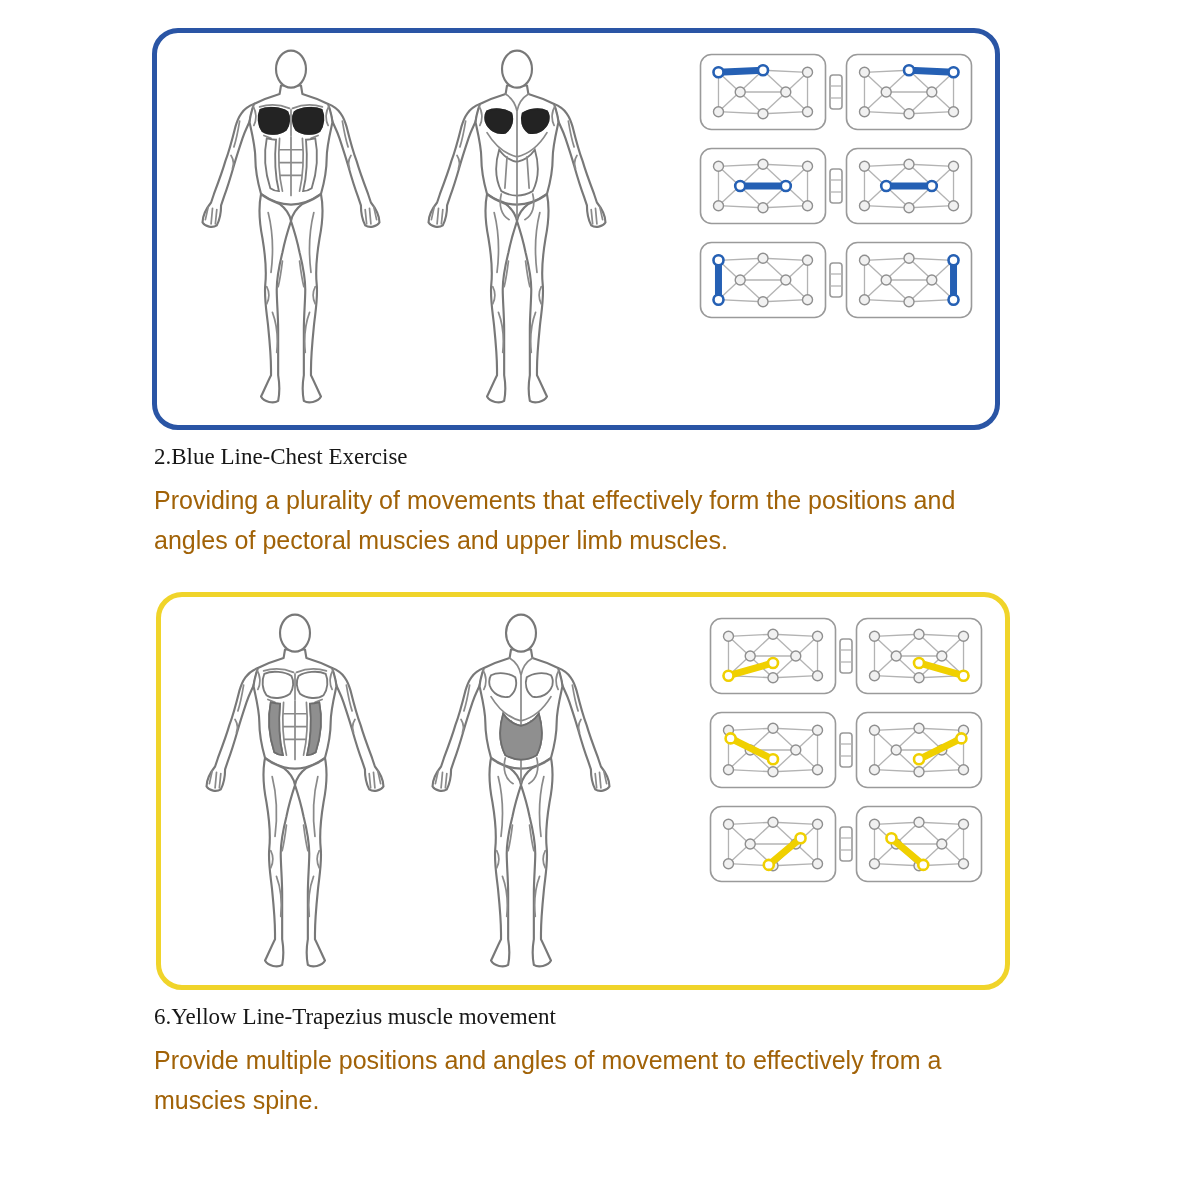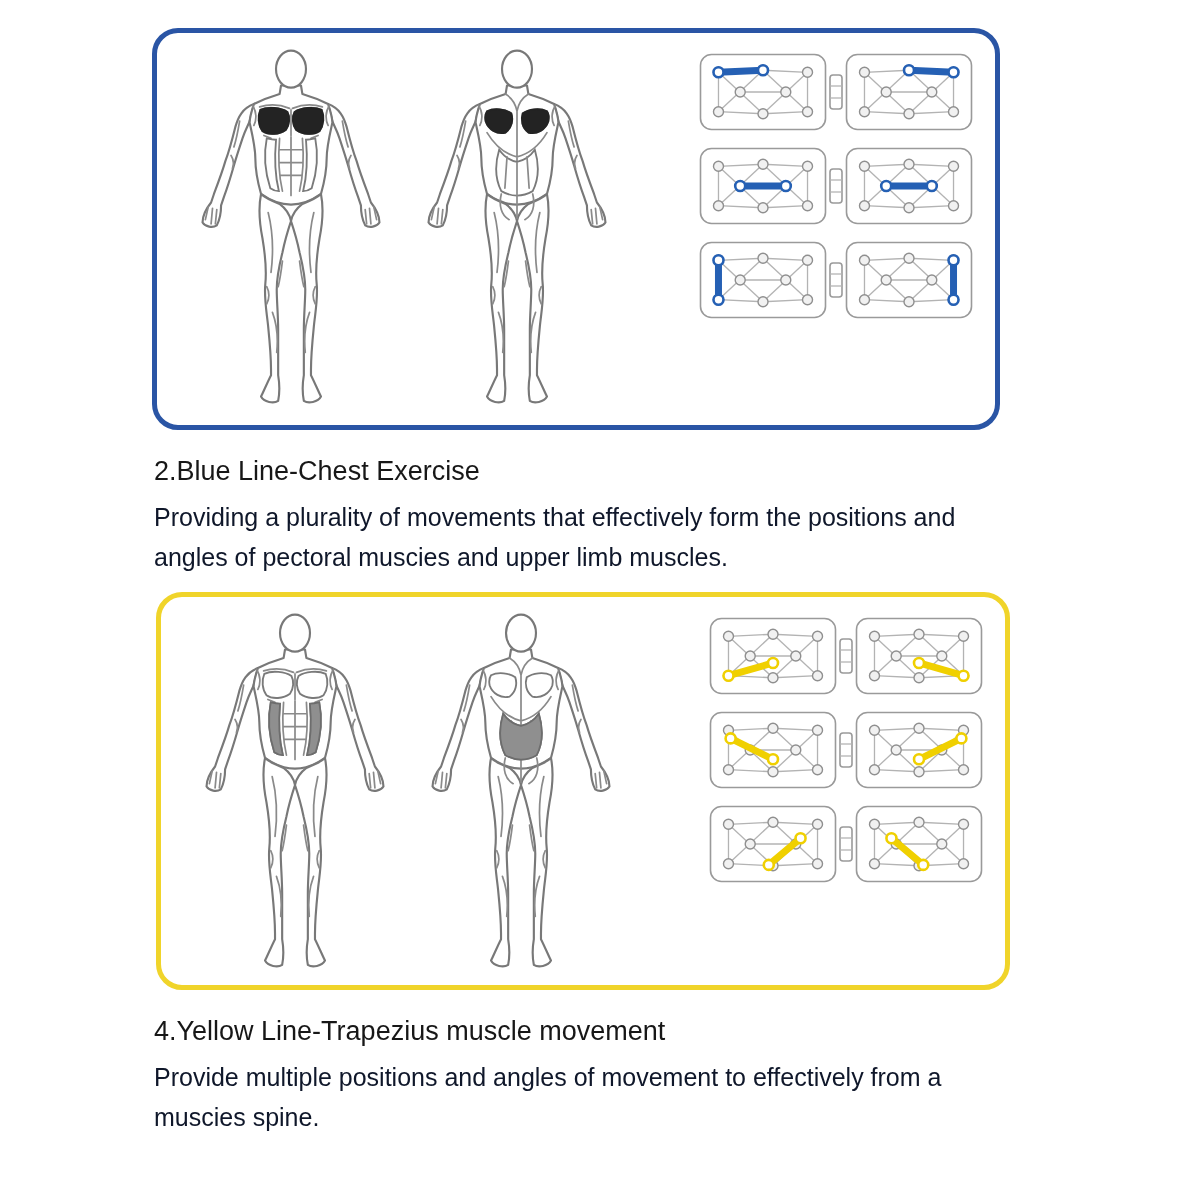--- a/index.html
+++ b/index.html
@@ -35,22 +35,22 @@
 
   .white{fill:#ffffff;stroke:#787878;stroke-width:1.5;stroke-linejoin:round;}
   .detail{fill:none;stroke:#8a8a8a;stroke-width:1.2;stroke-linecap:round;}
   .region{fill:#ffffff;stroke:#7a7a7a;stroke-width:1.3;}
   .hl-dark{fill:var(--muscle-dark,#242424);stroke:var(--muscle-dark,#242424);stroke-width:1.2;}
   .hl-gray{fill:var(--muscle-gray,#8f8f8f);stroke:#6d6d6d;stroke-width:1.2;}
 
   .caption{position:absolute;left:154px;width:930px;}
   #caption-0{top:440px;}
   #caption-1{top:1000px;}
-  .caption h2{font-size:27px;font-weight:400;margin:16px 0 10px 0;color:#171717;}
-  .caption p{font-size:25px;font-weight:400;margin:0;line-height:1.6;color:#0f172a;white-space:pre-line;}
+  .caption h2{font-size:23px;font-weight:400;margin:4px 0 10px 0;color:#171717;font-family:Liberation Serif, serif;}
+  .caption p{font-size:25px;font-weight:400;margin:0;line-height:1.6;color:#a16207;white-space:pre-line;}
 
   .defs-svg{position:absolute;width:0;height:0;overflow:hidden;}
 </style>
 </head>
 <body>
 
 <svg class="defs-svg" aria-hidden="true">
   <defs>
     <path id="pecL" d="M48.5 44 C54 41.5 63 42.5 67.5 45.5 C69.5 49 69 54.5 66.5 58 C62 61.5 54 62 50 59 C47 55 46.5 48.5 48.5 44 Z"></path>
     <path id="pecR" d="M91.5 44 C86 41.5 77 42.5 72.5 45.5 C70.5 49 71 54.5 73.5 58 C78 61.5 86 62 90 59 C93 55 93.5 48.5 91.5 44 Z"></path>
@@ -470,18 +470,18 @@
             <circle class="b-peg" cx="108.52000000000001" cy="58.72" r="5"></circle>
             <line class="b-hl" stroke="#f0d000" x1="68.24000000000001" y1="59.88" x2="36.44" y2="33.2"></line>
             <circle class="b-end" stroke="#f0d000" cx="68.24000000000001" cy="59.88" r="5"></circle>
             <circle class="b-end" stroke="#f0d000" cx="36.44" cy="33.2" r="5"></circle>
           </svg>
         </div>
       </div>
   </section>
 
   <div class="caption" id="caption-1">
-    <h2>4.Yellow Line-Trapezius muscle movement</h2>
+    <h2>6.Yellow Line-Trapezius muscle movement</h2>
     <p>Provide multiple positions and angles of movement to effectively from a
 muscies spine.</p>
   </div>
 
 </div>
 
 </body></html>

